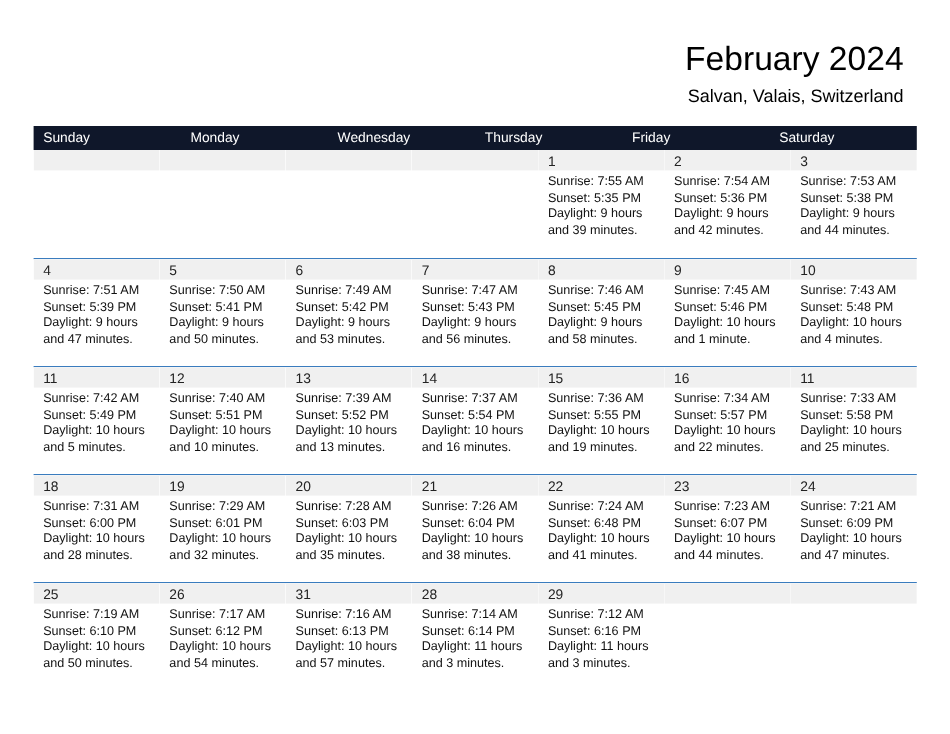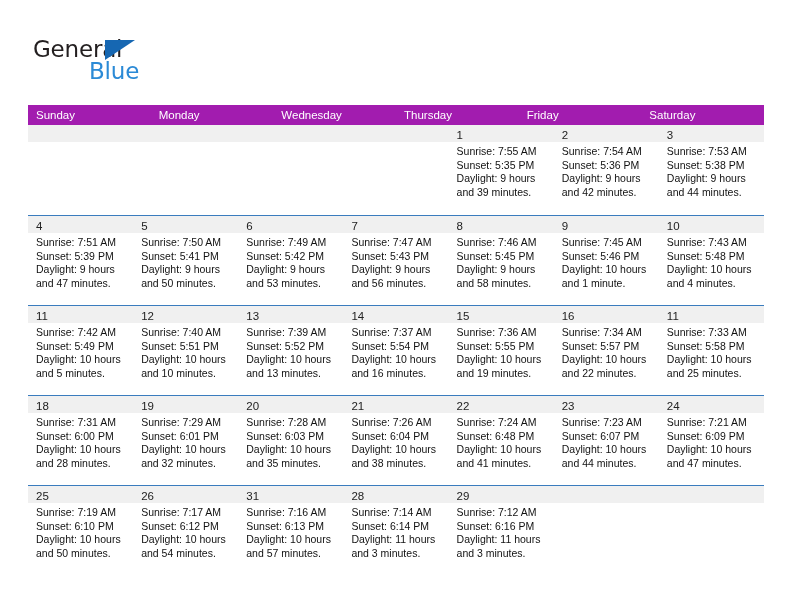--- a/index.html
+++ b/index.html
@@ -94,21 +94,21 @@
   .calendar {
     position: absolute;
     left: 28px;
     top: 105px;
     width: 736px;
   }
   .weekday-row {
     display: flex;
     width: 736px;
     height: 20px;
-    background: #a21caf;
+    background: #0f172a;
   }
   .weekday {
     flex: 1 1 0;
     box-sizing: border-box;
     padding-left: 8px;
     font-size: 11.5px;
     line-height: 20px;
     color: #ffffff;
     font-weight: 400;
     overflow: hidden;
@@ -156,26 +156,25 @@
     white-space: nowrap;
   }
 </style>
 </head>
 <body>
 
 <div class="page">
 
   <div class="header">
 
-    <div class="logo">
-      <span class="logo-general">General</span>
-      <span class="logo-tri"></span>
-      <span class="logo-blue">Blue</span>
+
+    <div class="title-block">
+      <div class="cal-title">February 2024</div>
+      <div class="cal-subtitle">Salvan, Valais, Switzerland</div>
     </div>
-
 
   </div>
 
   <div class="calendar">
     <div class="weekday-row" id="weekday-row">
         <div class="weekday">Sunday</div>
         <div class="weekday">Monday</div>
         <div class="weekday">Wednesday</div>
         <div class="weekday">Thursday</div>
         <div class="weekday">Friday</div>

